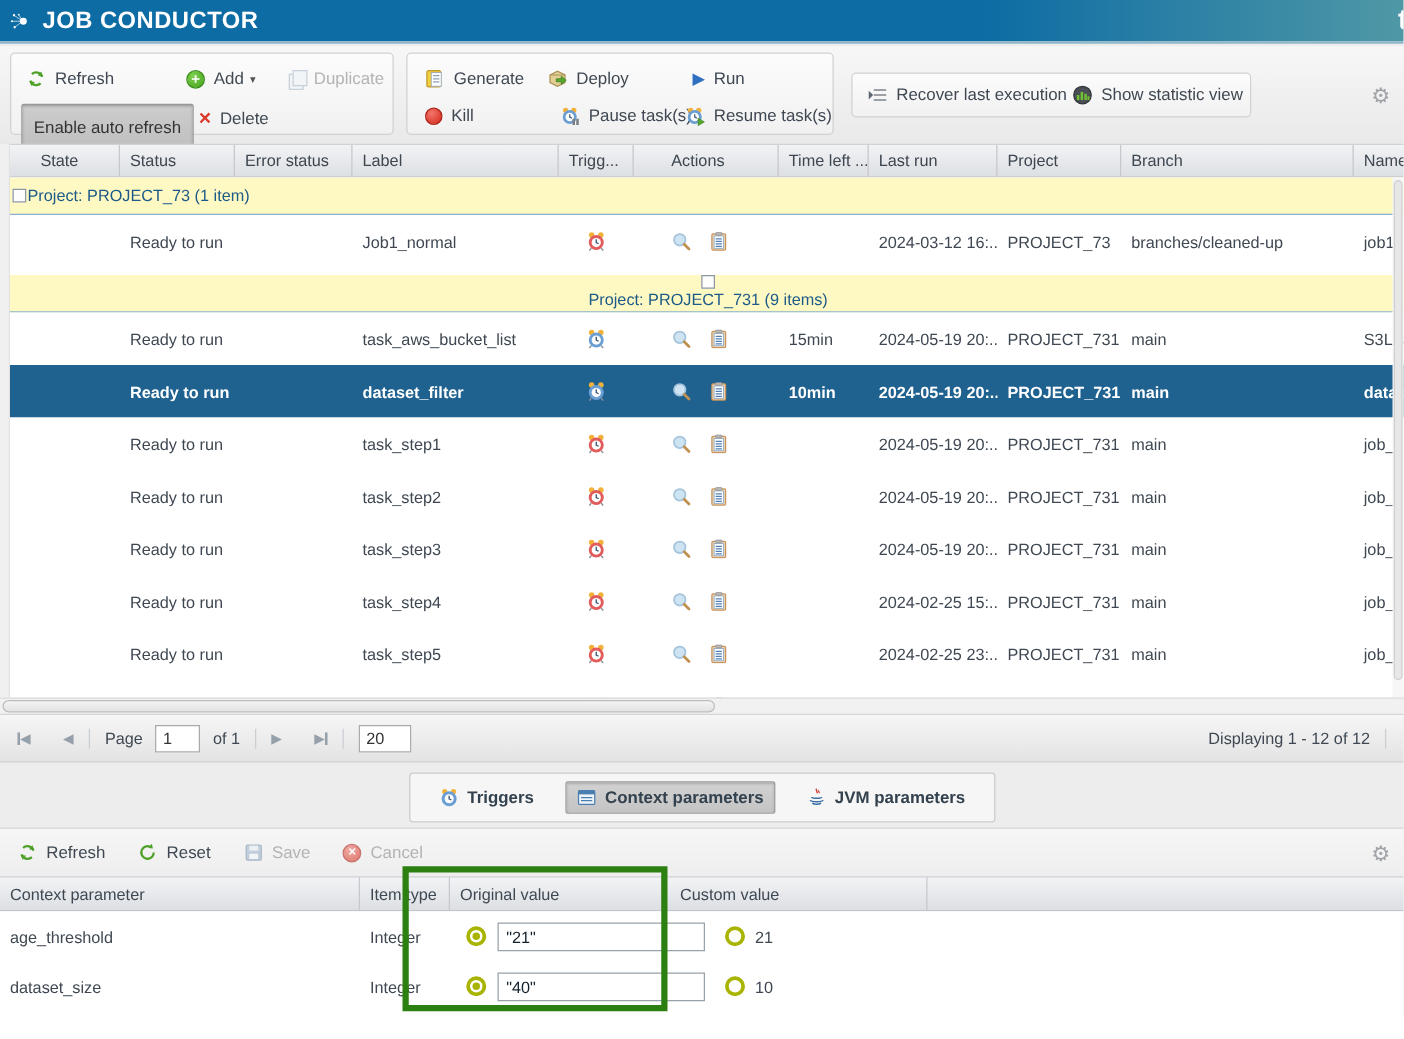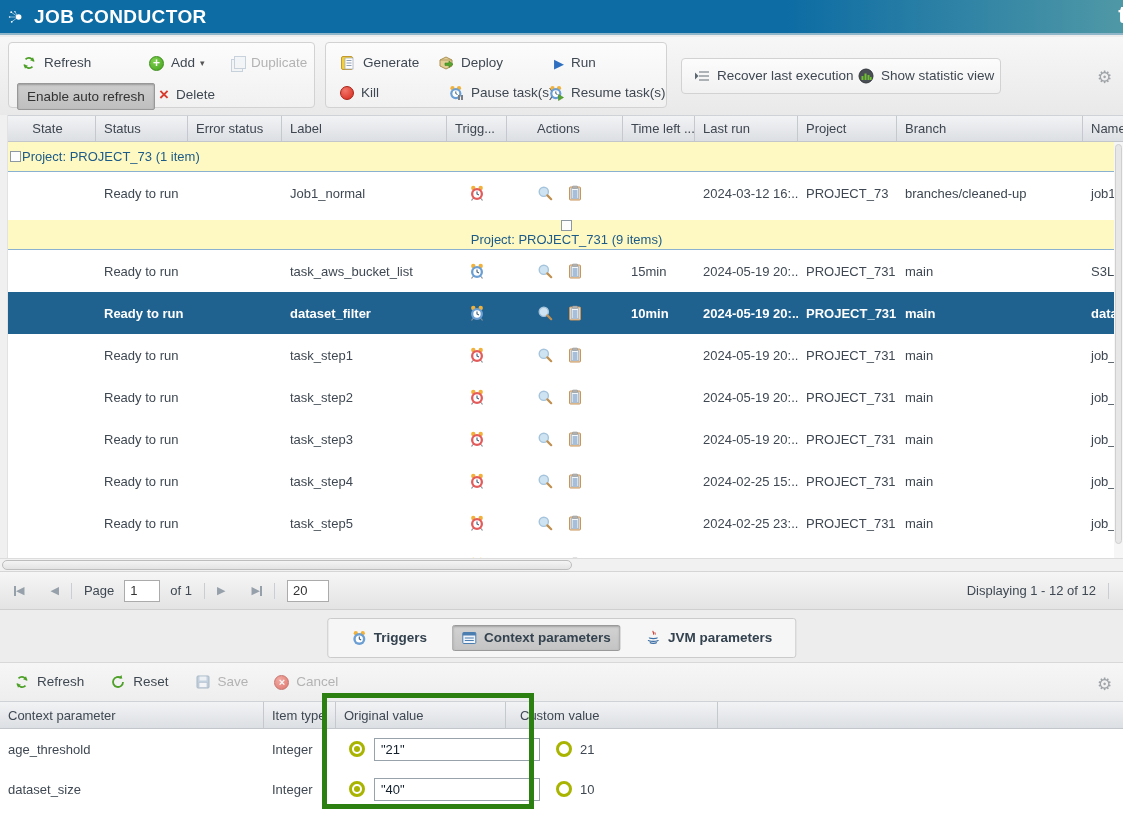--- a/index.html
+++ b/index.html
@@ -26,21 +26,21 @@
   .icon16 { width:16px; height:16px; display:inline-block; flex:none; }
   .circle-green { width:15px; height:15px; border-radius:50%; background:radial-gradient(circle at 35% 30%,#7fd14f,#45a21e); border:1px solid #3c8d1a;
     color:#fff; font-weight:700; font-size:12px; line-height:13px; text-align:center; display:inline-block; flex:none;}
   .caret { font-size:9px; color:#555; margin-left:-2px; }
   .dup-icon { position:relative; width:13px; height:14px; flex:none; opacity:.55; }
   .dup-icon:before, .dup-icon:after { content:""; position:absolute; width:10px; height:11px; background:#eef2f6; border:1px solid #9fb3c5; }
   .dup-icon:before { left:0; top:3px; } .dup-icon:after { left:3px; top:0; }
   .x-red { color:#d93a2b; font-weight:700; font-size:17px; line-height:14px; flex:none;}
   .kill-dot { width:14px; height:14px; border-radius:50%; background:radial-gradient(circle at 35% 30%,#f2766a,#d5281a); border:1px solid #a8it0; border:1px solid #a82015; flex:none;}
   .run-play { color:#2f6fc0; font-size:13px; flex:none;}
-  .btn-pressed { background:linear-gradient(#cdcdcd,#bfbfbf); border:1px solid #989898; border-radius:2px; padding:5px 9px;
+  .btn-pressed { background:linear-gradient(#cdcdcd,#bfbfbf); border:1px solid #989898; border-radius:2px; padding:10px 9px;
     box-shadow:inset 0 1px 2px rgba(0,0,0,.25); color:#333; cursor:pointer; font-size:13.5px; white-space:nowrap;}
   .cancel-dot { width:15px; height:15px; border-radius:50%; background:radial-gradient(circle at 35% 30%,#f07a6e,#d5281a); border:1px solid #a82015;
     color:#fff; font-size:11px; font-weight:700; line-height:13px; text-align:center; flex:none;}
 
   
   .grid-header { position:absolute; left:0; top:115px; width:1123px; height:27px; display:flex;
     background:linear-gradient(#f2f3f5,#dcdfe3); border-top:1px solid #cfd2d6; border-bottom:1px solid #c3c7cb; }
   .gh-cell { border-right:1px solid #c5c8cc; padding:5px 0 0 8px; font-size:13px; color:#3e4650; overflow:hidden; white-space:nowrap; cursor:pointer; }
   .grid-body { position:absolute; left:0; top:142px; width:1123px; height:416px; background:#fff; overflow:hidden; }
   .left-strip { position:absolute; left:0; top:115px; width:8px; height:443px; background:#f0f0f0; border-right:1px solid #e2e2e2; }
@@ -92,21 +92,21 @@
   .tab.active { background:linear-gradient(#d2d2d2,#c4c4c4); border:1px solid #9a9a9a; box-shadow:inset 0 1px 2px rgba(0,0,0,.22); }
 
   
   .params-toolbar { position:absolute; left:0; top:662px; width:1123px; height:39px;
     background:linear-gradient(#f6f6f6,#eeeeee); border-top:1px solid #d8d8d8;
     display:flex; align-items:center; gap:26px; padding-left:14px; }
   .params-toolbar .tb-btn { position:static; }
   .params-header { position:absolute; left:0; top:701px; width:1123px; height:28px; display:flex;
     background:linear-gradient(#f2f3f5,#dcdfe3); border-top:1px solid #cfd2d6; border-bottom:1px solid #c3c7cb; }
   .ph-cell { border-right:1px solid #c5c8cc; padding:6px 0 0 8px; white-space:nowrap; overflow:hidden;}
-  .p-name{width:264px;} .p-type{width:72px;} .p-custom{width:212px; padding-left:14px;} .p-orig{width:170px;} .p-fill{flex:1;border-right:none;}
+  .p-name{width:288px;} .p-type{width:72px;} .p-custom{width:212px; padding-left:14px;} .p-orig{width:170px;} .p-fill{flex:1;border-right:none;}
   .params-body { position:absolute; left:0; top:729px; width:1123px; height:102px; background:#fff; }
   .param-row { height:40px; display:flex; align-items:center; }
   .param-row > div { white-space:nowrap; overflow:visible; padding-left:8px; }
   .param-row .p-custom { display:flex; align-items:center; gap:9px; padding-left:13px; }
   .param-row .p-orig { display:flex; align-items:center; gap:8px; }
   .radio { width:16px; height:16px; border:3px solid #a9b400; border-radius:50%; background:#fff; flex:none; cursor:pointer; position:relative;}
   .radio.sel:after { content:""; position:absolute; left:2px; top:2px; width:6px; height:6px; border-radius:50%; background:#a9b400; }
   .cv-input { width:166px; height:23px; border:1px solid #98a2ab; background:#fff; font-size:13px; padding:0 6px; color:#13202c; }
 
   .green-box { position:absolute; left:322px; top:693px; width:212px; height:116px;

